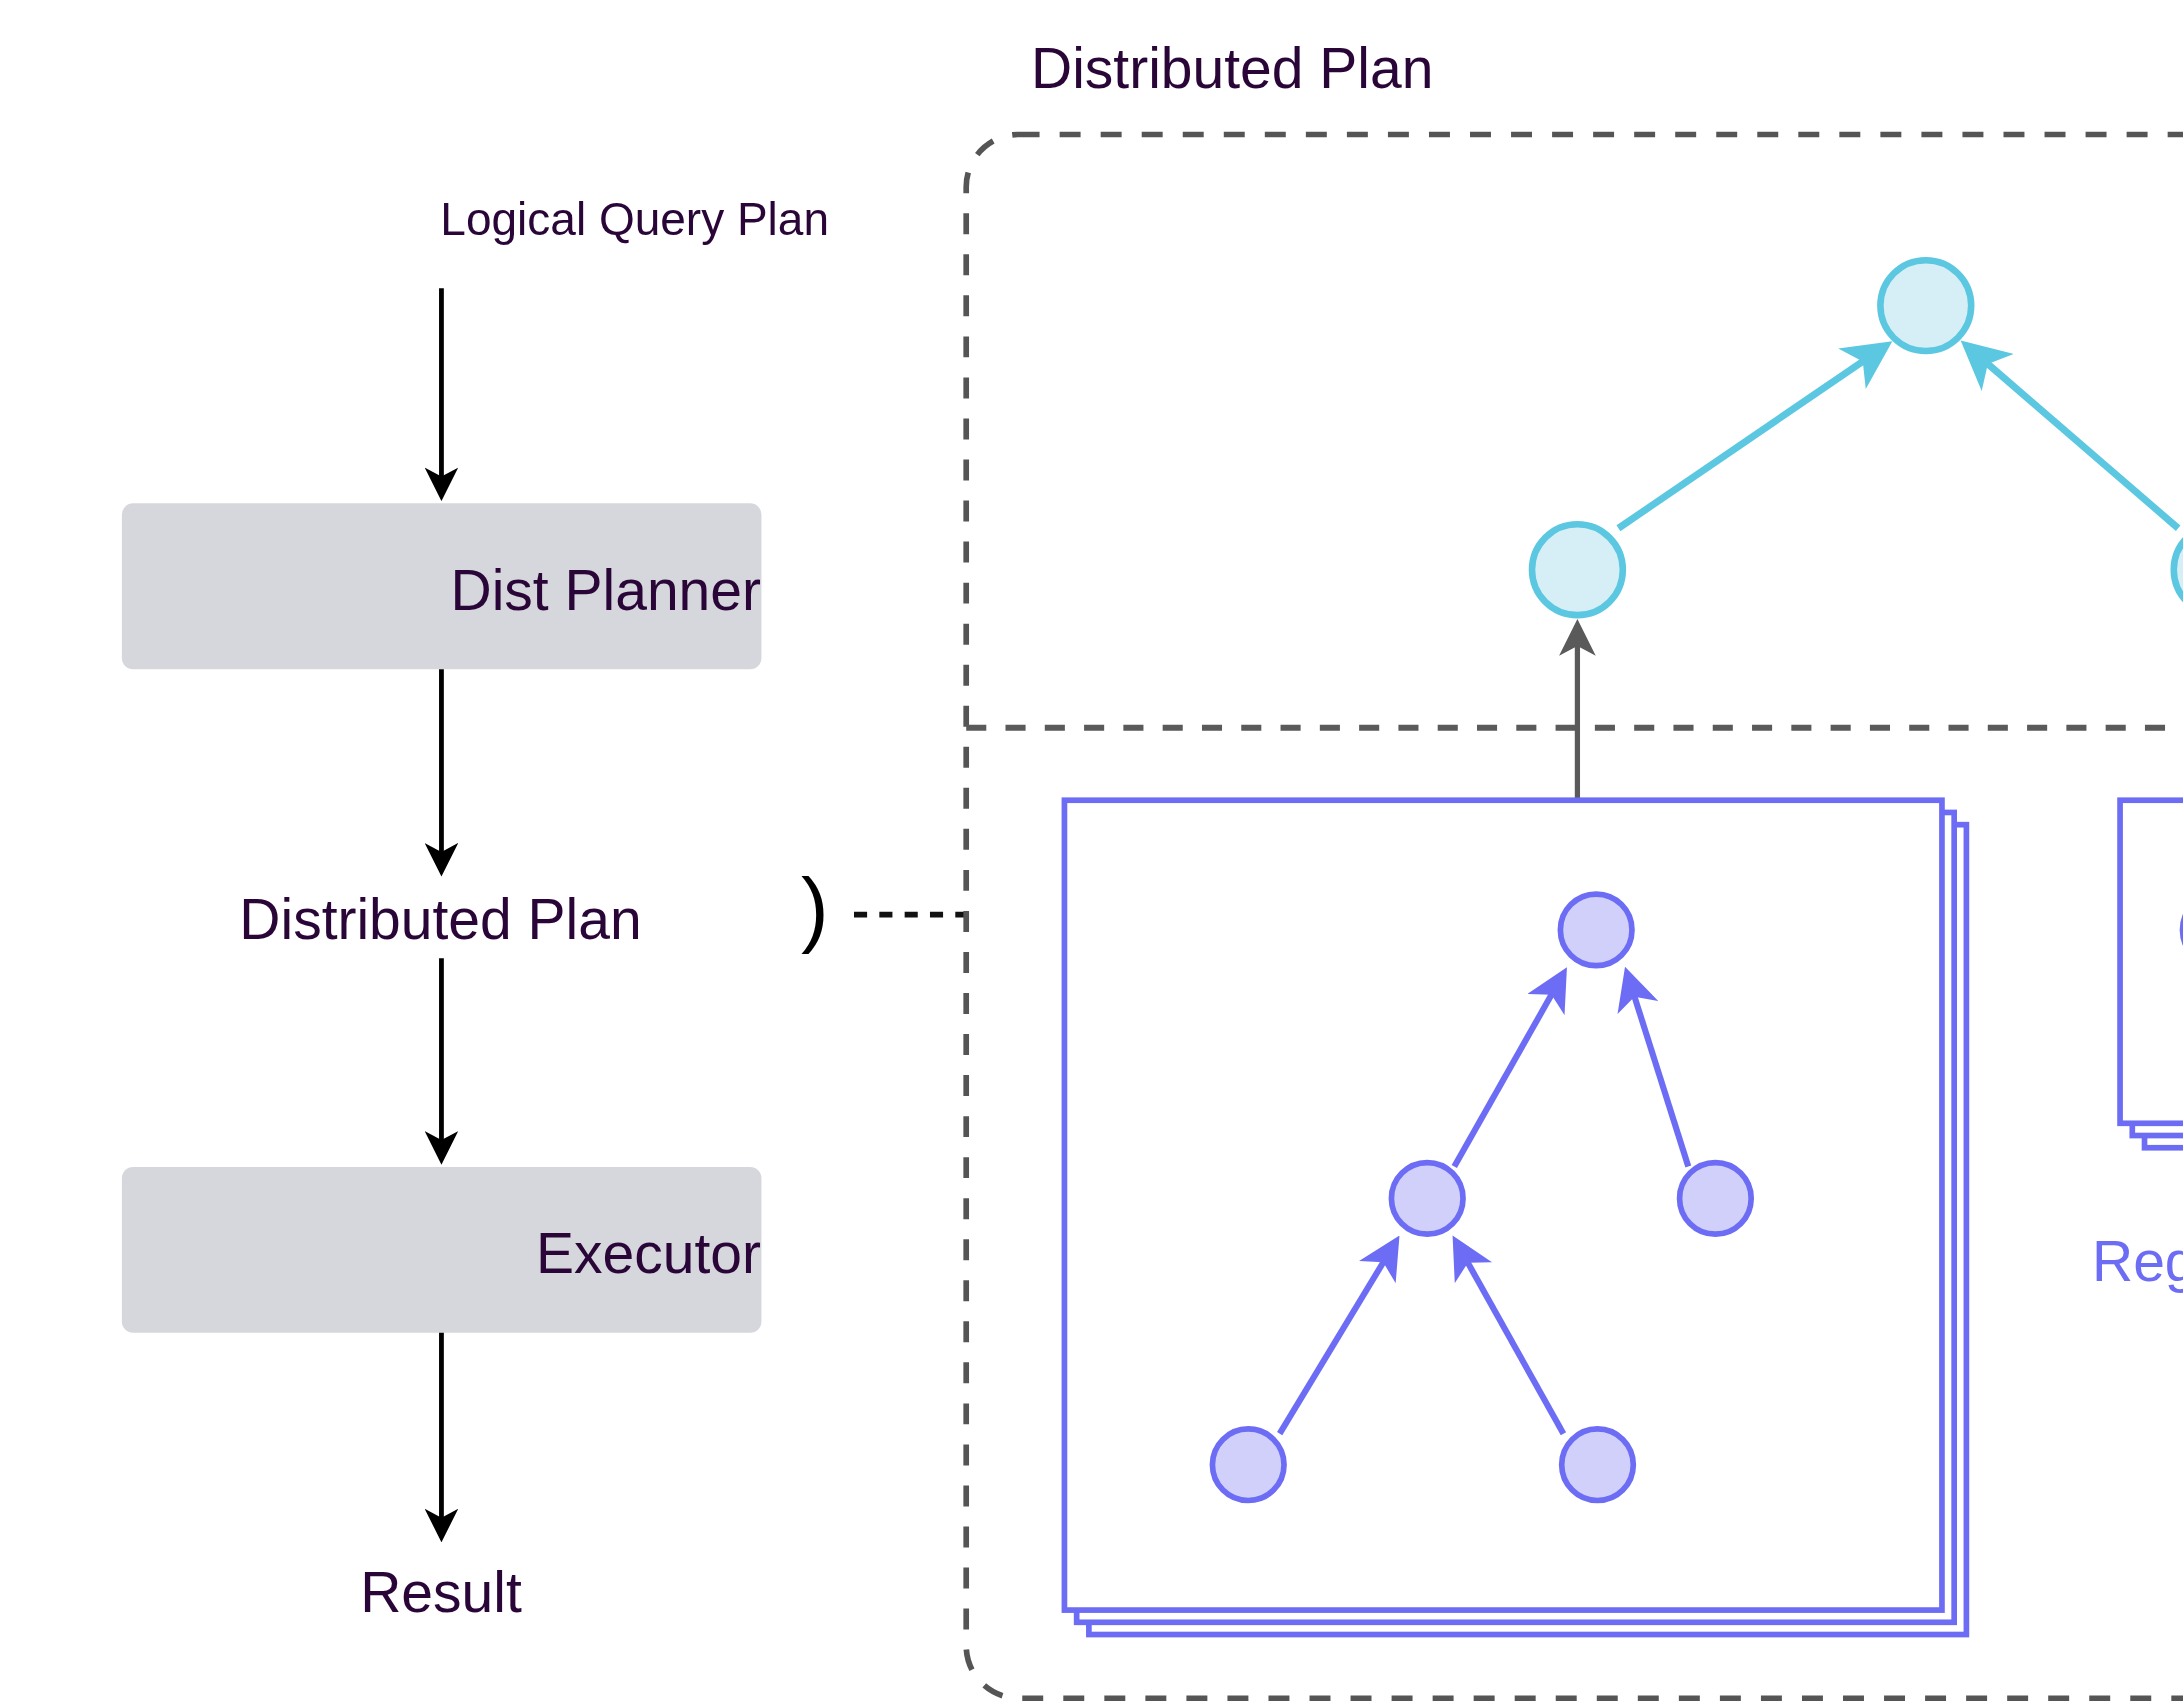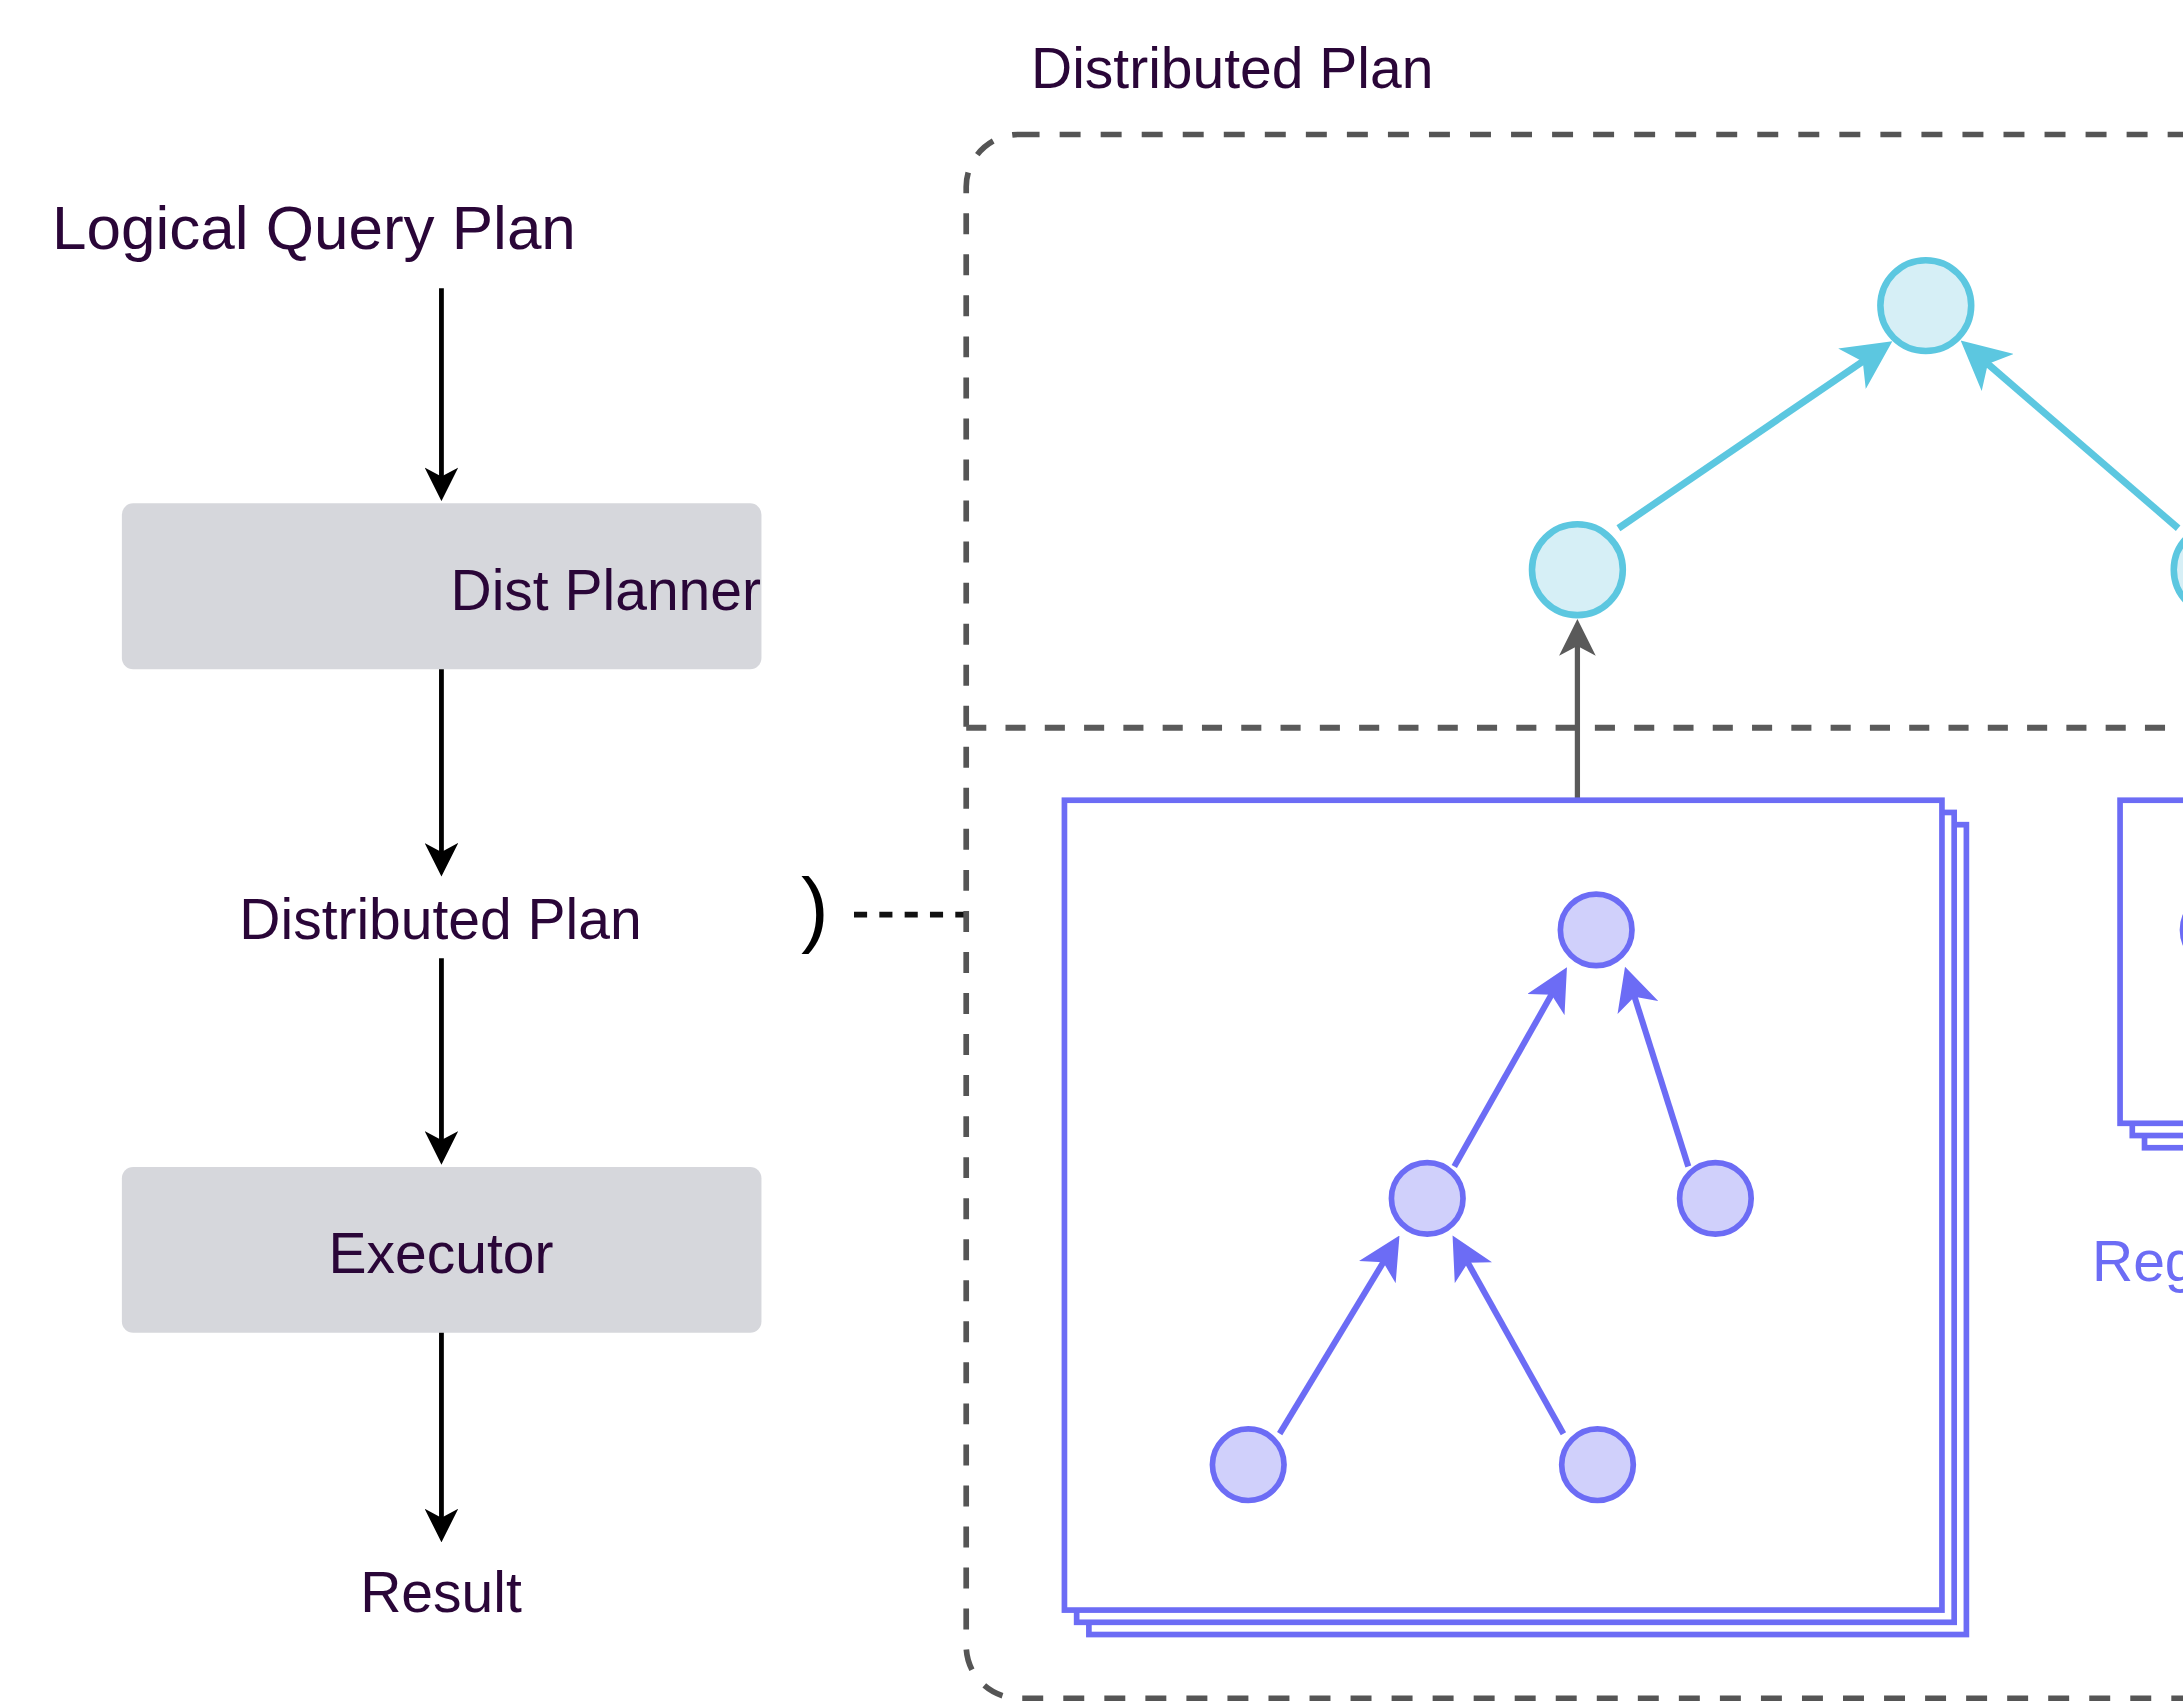--- a/index.html
+++ b/index.html
@@ -77,29 +77,29 @@
     <g>
       <rect x="4911" y="1889" width="800" height="740" fill="#ffffff" stroke="#6c6cf5" stroke-width="13"></rect>
       <rect x="4883" y="1861" width="800" height="740" fill="#ffffff" stroke="#6c6cf5" stroke-width="13"></rect>
       <rect x="4855" y="1833" width="800" height="740" fill="#ffffff" stroke="#6c6cf5" stroke-width="13"></rect>
       <circle cx="5080" cy="2130" r="82" fill="#d0d0fb" stroke="#6c6cf5" stroke-width="13"></circle>
     </g>
   </svg>
 
   <div style="position:absolute;left:0;top:0;width:3188px;height:1707px;">
 
-    <div class="txt" style="position:absolute;left:52px;top:192px;width:777px;text-align:left;font-size:62px;color:#2a0638;white-space:nowrap;">Logical Query Plan</div>
+    <div class="txt" style="position:absolute;left:52px;top:192px;width:777px;text-align:right;font-size:46px;color:#2a0638;white-space:nowrap;">Logical Query Plan</div>
 
     <div class="txt" style="position:absolute;left:121px;top:557px;width:640px;text-align:right;font-size:57px;color:#2a0638;white-space:nowrap;">Dist Planner</div>
 
     <div class="txt" style="position:absolute;left:52px;top:886px;width:777px;text-align:center;font-size:57px;color:#2a0638;white-space:nowrap;">Distributed Plan</div>
 
     <div class="txt" style="position:absolute;left:801px;top:867px;font-size:83px;color:#000000;line-height:1;">)</div>
 
-    <div class="txt" style="position:absolute;left:121px;top:1220px;width:640px;text-align:center;font-size:57px;color:#2a0638;white-space:nowrap;">Executor</div>
+    <div class="txt" style="position:absolute;left:121px;top:1220px;width:640px;text-align:right;font-size:57px;color:#2a0638;white-space:nowrap;">Executor</div>
 
     <div class="txt" style="position:absolute;left:121px;top:1559px;width:640px;text-align:center;font-size:57px;color:#2a0638;white-space:nowrap;">Result</div>
 
     <div class="txt" style="position:absolute;left:1031px;top:35px;font-size:57px;color:#2a0638;white-space:nowrap;">Distributed Plan</div>
 
     <div class="txt" style="position:absolute;left:2092px;top:1228px;font-size:57px;color:#6c6cf5;white-space:nowrap;">Regions</div>
 
   </div>
 </div>
 

